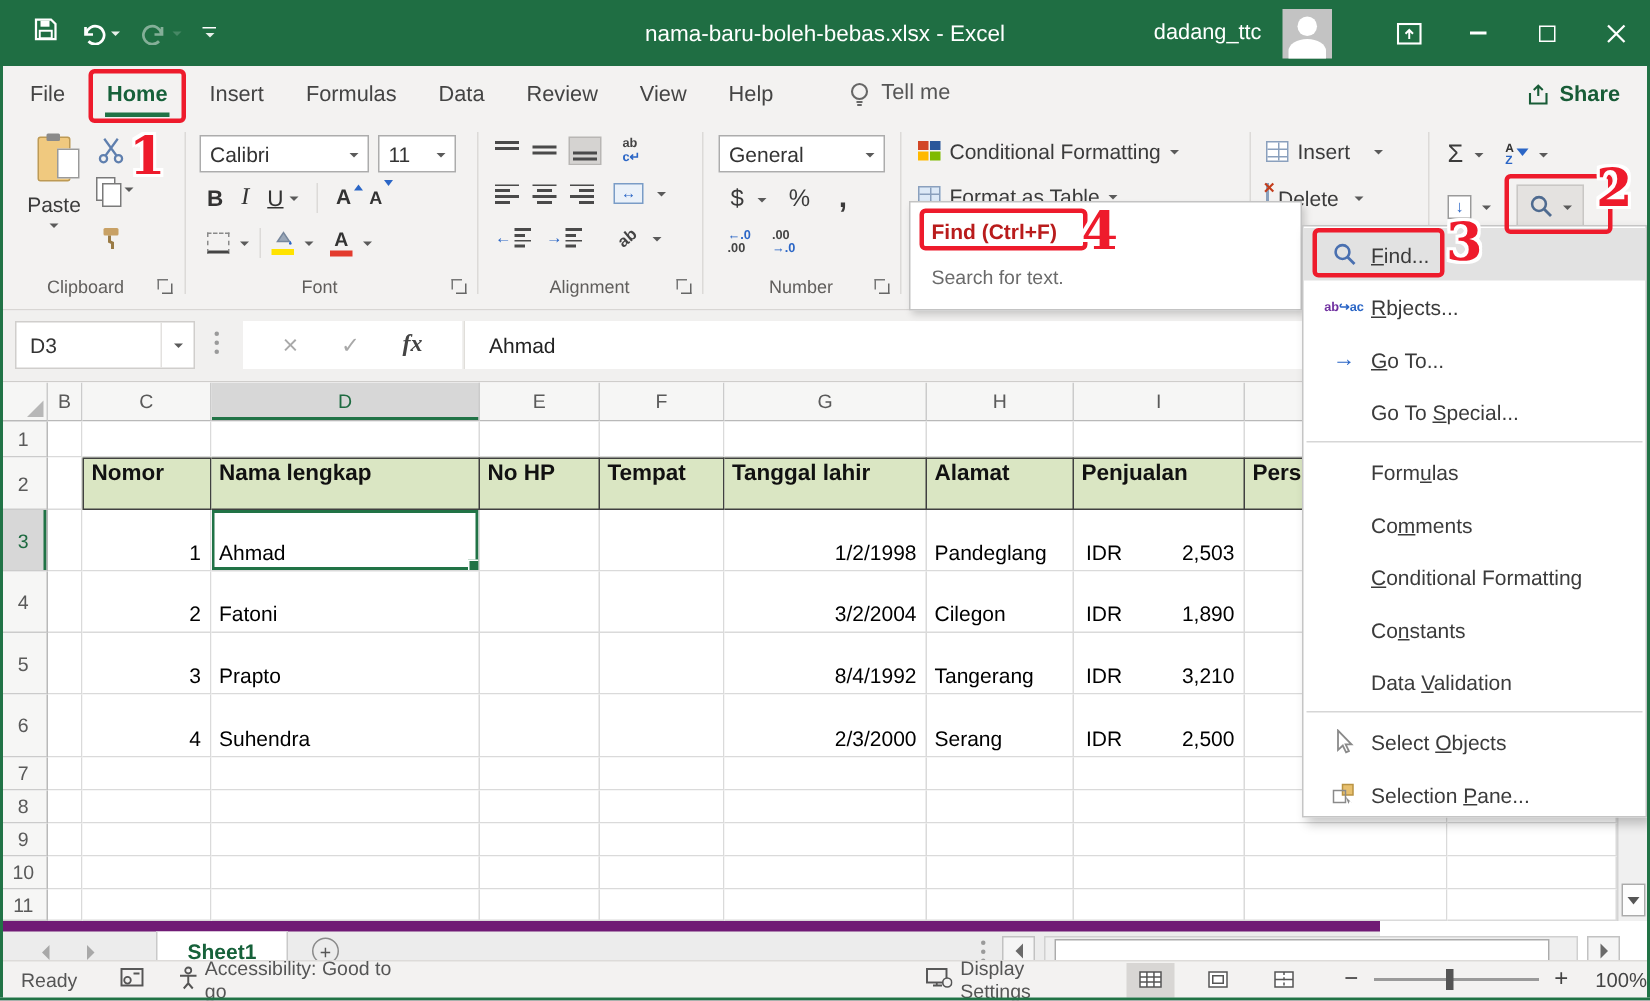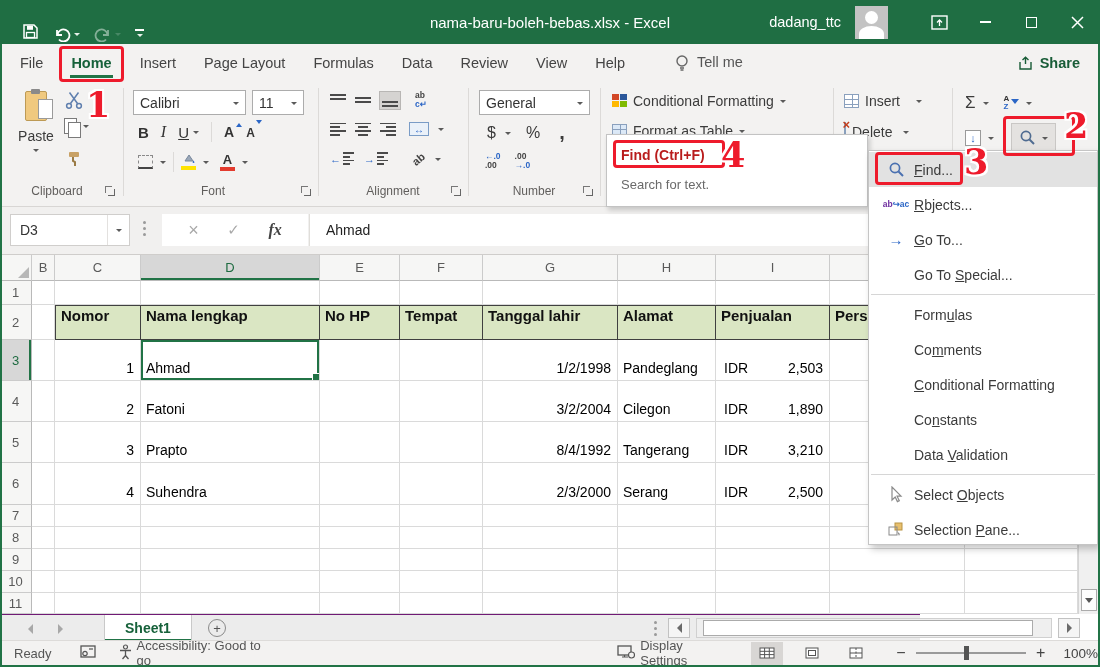--- a/index.html
+++ b/index.html
@@ -2,21 +2,21 @@
 <html><head>
 <meta charset="utf-8">
 <style>
   *{box-sizing:border-box;margin:0;padding:0}
   html,body{background:#888}
   #app{position:relative;width:1100px;height:667px;overflow:hidden;background:#fff;
        font-family:"Liberation Sans",sans-serif;-webkit-font-smoothing:antialiased}
   .abs{position:absolute}
 
   
-  .titlebar{position:absolute;left:0;top:0;width:1100px;height:44px;background:#1f6e43;display:flex;align-items:flex-end;color:#fff}
+  .titlebar{position:absolute;left:0;top:0;width:1100px;height:44px;background:#1f6e43;display:flex;align-items:center;color:#fff}
   .tb-left{display:flex;align-items:center;gap:14px;padding-left:22px;width:210px}
   .tb-title{position:absolute;left:50%;top:0;transform:translateX(-50%);height:44px;display:flex;align-items:center;font-size:15px;color:#fff;white-space:nowrap}
   .tb-right{position:absolute;right:0;top:0;height:44px;display:flex;align-items:center}
   .tb-user{font-size:14.5px;margin-right:14px}
   .avatar{width:33px;height:33px;background:#c3c3c3;position:relative;overflow:hidden;margin-right:28px}
   .avatar::before{content:'';position:absolute;left:10px;top:5px;width:13px;height:13px;border-radius:50%;background:#fff}
   .avatar::after{content:'';position:absolute;left:4px;top:20px;width:25px;height:16px;border-radius:50% 50% 0 0;background:#fff}
   .winbtn{width:46px;height:44px;display:flex;align-items:center;justify-content:center}
   .min-glyph{width:11px;height:2px;background:#fff}
   .max-glyph{width:11px;height:11px;border:1.6px solid #fff}
@@ -117,21 +117,21 @@
   .mi{height:35px;display:flex;align-items:center;padding-left:9px;position:relative}
   .mi.hl{background:#e2e2e2}
   .mic{width:36px;display:flex;justify-content:center;align-items:center;flex:none}
   .ml{font-size:14px;color:#3b3b3b;white-space:nowrap}
   .key{text-decoration:underline}
   .msep{height:5px;display:flex;align-items:center;padding:0 2px}
   .msep i{display:block;height:1px;background:#d6d6d6;width:100%}
   .goto-arrow{color:#2b66c6;font-weight:bold;font-size:15px}
 
   
-  .sheetbar{position:absolute;left:2px;top:614px;width:918px;height:26px;background:#ececec;border-top:1px solid #701a75}
+  .sheetbar{position:absolute;left:2px;top:614px;width:918px;height:26px;background:#ececec;border-top:7px solid #701a75}
   .nav-tri{position:absolute;top:9px;width:0;height:0;border:5px solid transparent}
   .sheettab{position:absolute;left:102px;top:0;height:26px;padding:0 20px;background:#fff;border-left:1px solid #c9c9c9;border-right:1px solid #c9c9c9;display:flex;align-items:center;font-size:14px;font-weight:bold;color:#16613a;box-shadow:inset 0 -2px 0 #217346}
   .addsheet{position:absolute;left:206px;top:4px;width:18px;height:18px;border:1px solid #8a8a8a;border-radius:50%;display:flex;align-items:center;justify-content:center;font-size:13px;color:#555}
   .hs-dots{position:absolute;left:652px;top:6px;display:flex;flex-direction:column;gap:3px}
   .hs-dots i{width:3px;height:3px;background:#9a9a9a;border-radius:50%}
   .hs-btn{position:absolute;top:3px;width:22px;height:20px;background:#f5f5f5;border:1px solid #c2c2c2;display:flex;align-items:center;justify-content:center}
   .hs-track{position:absolute;left:694px;top:3px;width:356px;height:20px;background:#efefef;border:1px solid #d0d0d0}
   .hs-thumb{position:absolute;left:6px;top:1px;width:330px;height:16px;background:#fff;border:1px solid #ababab}
 
   
@@ -202,21 +202,20 @@
   </div>
 
   <div class="tabrow" style="padding-left:4px">
     <span class="tab">File</span>
     <span class="tab active">
       <span>Home</span>
       <i class="tab-underline"></i>
       <i class="tab-box"></i>
     </span>
     <span class="tab">Insert</span>
-    <span class="tab">Page Layout</span>
     <span class="tab">Formulas</span>
     <span class="tab">Data</span>
     <span class="tab">Review</span>
     <span class="tab">View</span>
     <span class="tab">Help</span>
     <span class="tellme">
       <svg width="14" height="18" viewBox="0 0 14 18">
           <circle cx="7" cy="7" r="5" fill="none" stroke="#666" stroke-width="1.4"></circle>
           <path d="M5 14h4M5.5 16h3" stroke="#666" stroke-width="1.3"></path>
         </svg>

